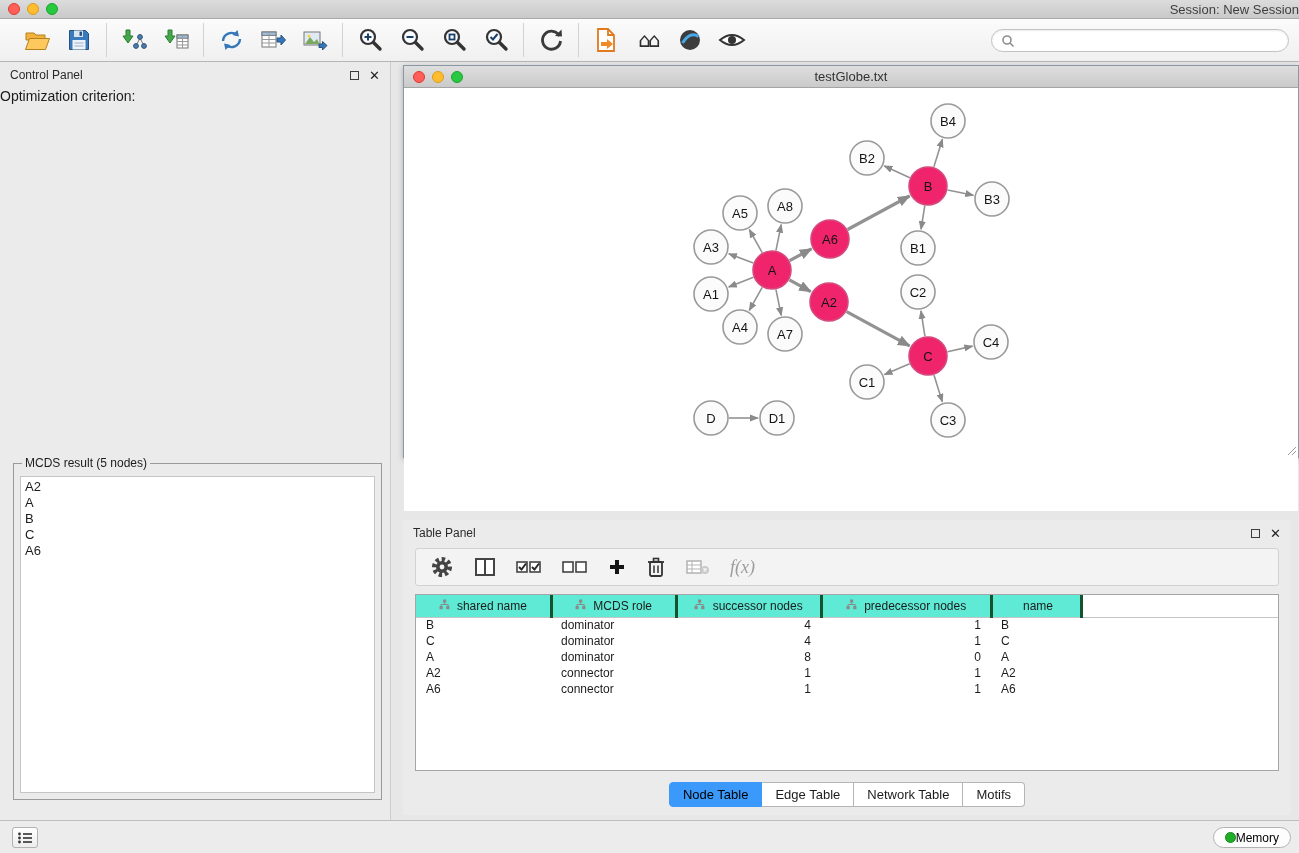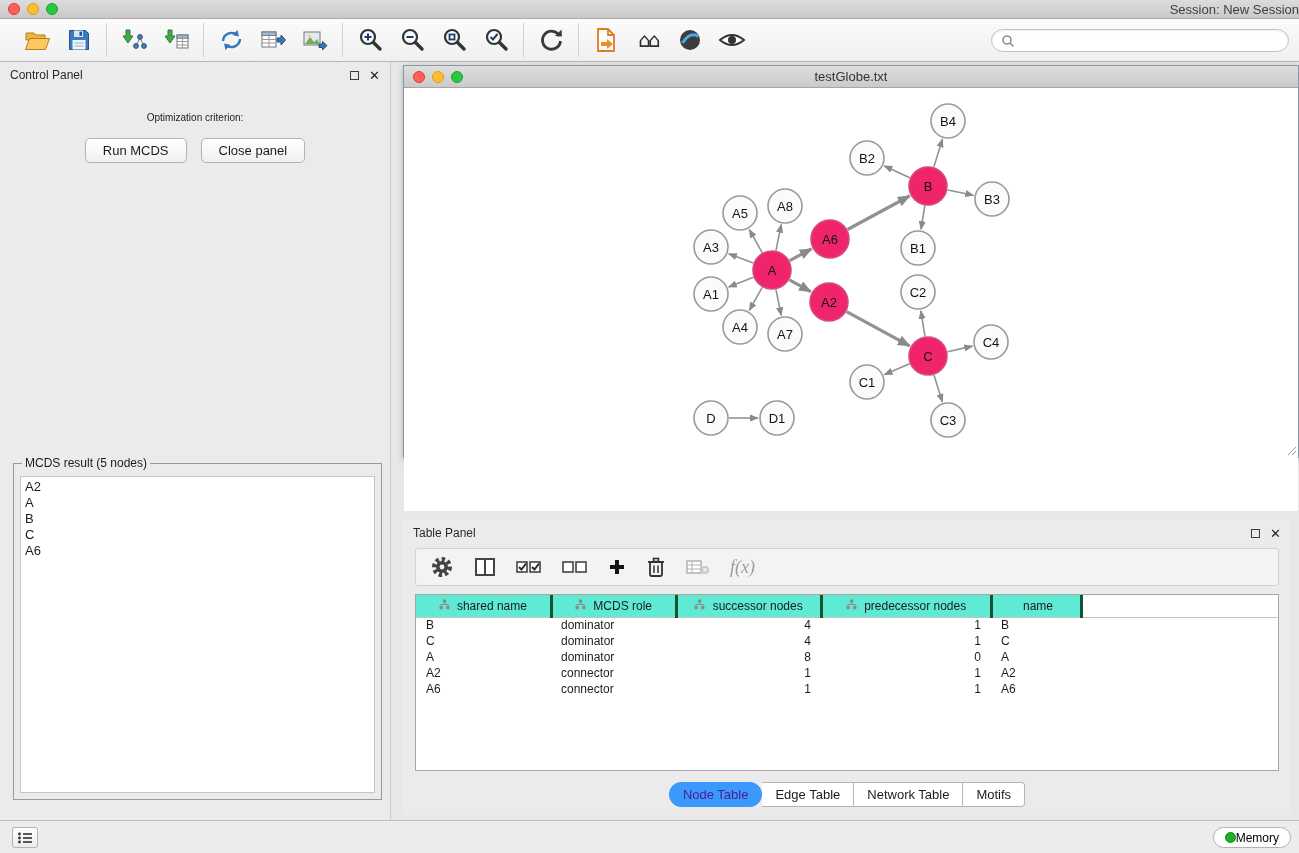--- a/index.html
+++ b/index.html
@@ -36,21 +36,21 @@
   .win-float { width:9px; height:9px; border:1.5px solid #3c3c3c; display:inline-block; cursor:pointer; }
   .win-close { font-size:13px; font-weight:bold; color:#222; cursor:pointer; line-height:1; }
 
   
   .control-panel { position:absolute; left:0; top:62px; width:391px; bottom:33px; background:#ebebeb; border-right:1px solid #cdcdcd; }
   .cp-tabs { display:flex; justify-content:center; margin-top:8px; }
   .cp-tab { background:#fff; border-top:1px solid #b5b5b5; border-bottom:1px solid #b5b5b5; border-left:1px solid #b5b5b5;
     padding:4px 13px; font-size:13px; cursor:pointer; }
   .cp-tab:first-child { border-radius:5px 0 0 5px; }
   .cp-tab.active { background:var(--accent,#3b99fc); color:#fff; border-color:var(--accent,#3b99fc); border-right:1px solid var(--accent,#3b99fc); border-radius:4px; }
-  .opt-label { text-align:center; margin-top:24px; font-size:10px; }
+  .opt-label { text-align:left; font-size:14px; }
   .dropdown { position:relative; width:314px; height:25px; margin:9px auto 0; background:#fff; border:1px solid #a3a3a3;
     border-radius:4px; display:flex; align-items:center; padding:0 26px 0 9px; font-size:13px; cursor:pointer; }
   .stepper { position:absolute; right:1px; top:1px; bottom:1px; width:19px; border-radius:0 3px 3px 0;
     background:linear-gradient(#7db8f7,#2079e0); display:flex; flex-direction:column; align-items:center; justify-content:center; gap:2px; }
   .arr-up { width:0; height:0; border-left:4px solid transparent; border-right:4px solid transparent; border-bottom:5px solid #fff; }
   .arr-dn { width:0; height:0; border-left:4px solid transparent; border-right:4px solid transparent; border-top:5px solid #fff; }
   .cp-buttons { display:flex; justify-content:center; gap:14px; margin-top:15px; }
   .mac-btn { background:linear-gradient(#ffffff,#f0f0f0); border:1px solid #b2b2b2; border-radius:5px;
     padding:4px 17px; font-size:13px; font-family:inherit; cursor:pointer; color:#1c1c1c; }
   .result-fieldset { position:absolute; left:13px; right:8px; top:394px; height:344px; border:1px solid #9a9a9a; padding:6px; }
@@ -78,21 +78,21 @@
   table.node-table { border-collapse:collapse; table-layout:fixed; width:100%; font-size:12px; }
   table.node-table th { background:#5eead4; border-bottom:1px solid #c4c4c4; border-right:3px solid #14532d;
     font-weight:normal; height:22px; text-align:center; white-space:nowrap; overflow:hidden; }
   table.node-table th .thlab { margin-left:4px; }
   table.node-table td { height:16px; padding:0 10px; white-space:nowrap; overflow:hidden; }
   td.col2, td.col3 { text-align:right; padding-right:14px; }
   .tp-tabs { position:absolute; left:0; right:0; bottom:8px; display:flex; justify-content:center; }
   .tp-tab { background:#fff; border:1px solid #b5b5b5; border-left:none; padding:4px 13px; font-size:13px; cursor:pointer; }
   .tp-tab:first-child { border-left:1px solid #b5b5b5; border-radius:4px 0 0 4px; }
   .tp-tab:last-child { border-radius:0 4px 4px 0; }
-  .tp-tab.active { background:var(--accent,#3b99fc); color:#4c1d95; border-color:var(--accent,#3b99fc);border-radius:12px; }
+  .tp-tab.active { background:var(--accent,#3b99fc); color:#000000; border-color:var(--accent,#3b99fc); }
 
   
   .statusbar { position:absolute; left:0; right:0; bottom:0; height:33px; background:#ececec; border-top:1px solid #bdbdbd; }
   .task-btn { position:absolute; left:12px; top:6px; width:26px; height:21px; background:linear-gradient(#fff,#ededed);
     border:1px solid #b2b2b2; border-radius:3px; display:flex; align-items:center; justify-content:center; cursor:pointer; }
   .memory-btn { position:absolute; right:8px; top:6px; height:21px; border:1px solid #b2b2b2; border-radius:11px;
     background:#fdfdfd; display:flex; align-items:center; gap:0; padding:0 11px; font-size:12px; cursor:pointer; }
   .mem-dot { width:11px; height:11px; border-radius:50%; background:#1fae27; border:1px solid #15881c; }
 </style>
 </head>
@@ -252,24 +252,20 @@
 
   <div class="control-panel">
     <div class="panel-header">
       <span>Control Panel</span>
       <span class="panel-controls">
         <span class="win-float"></span>
         <span class="win-close">✕</span>
       </span>
     </div>
     <div class="opt-label">Optimization criterion:</div>
-    <div class="cp-buttons">
-      <button class="mac-btn">Run MCDS</button>
-      <button class="mac-btn">Close panel</button>
-    </div>
     <fieldset class="result-fieldset">
       <legend>MCDS result (5 nodes)</legend>
       <div class="result-list">
           <div class="result-item">A2</div>
           <div class="result-item">A</div>
           <div class="result-item">B</div>
           <div class="result-item">C</div>
           <div class="result-item">A6</div>
         </div>
     </fieldset>

